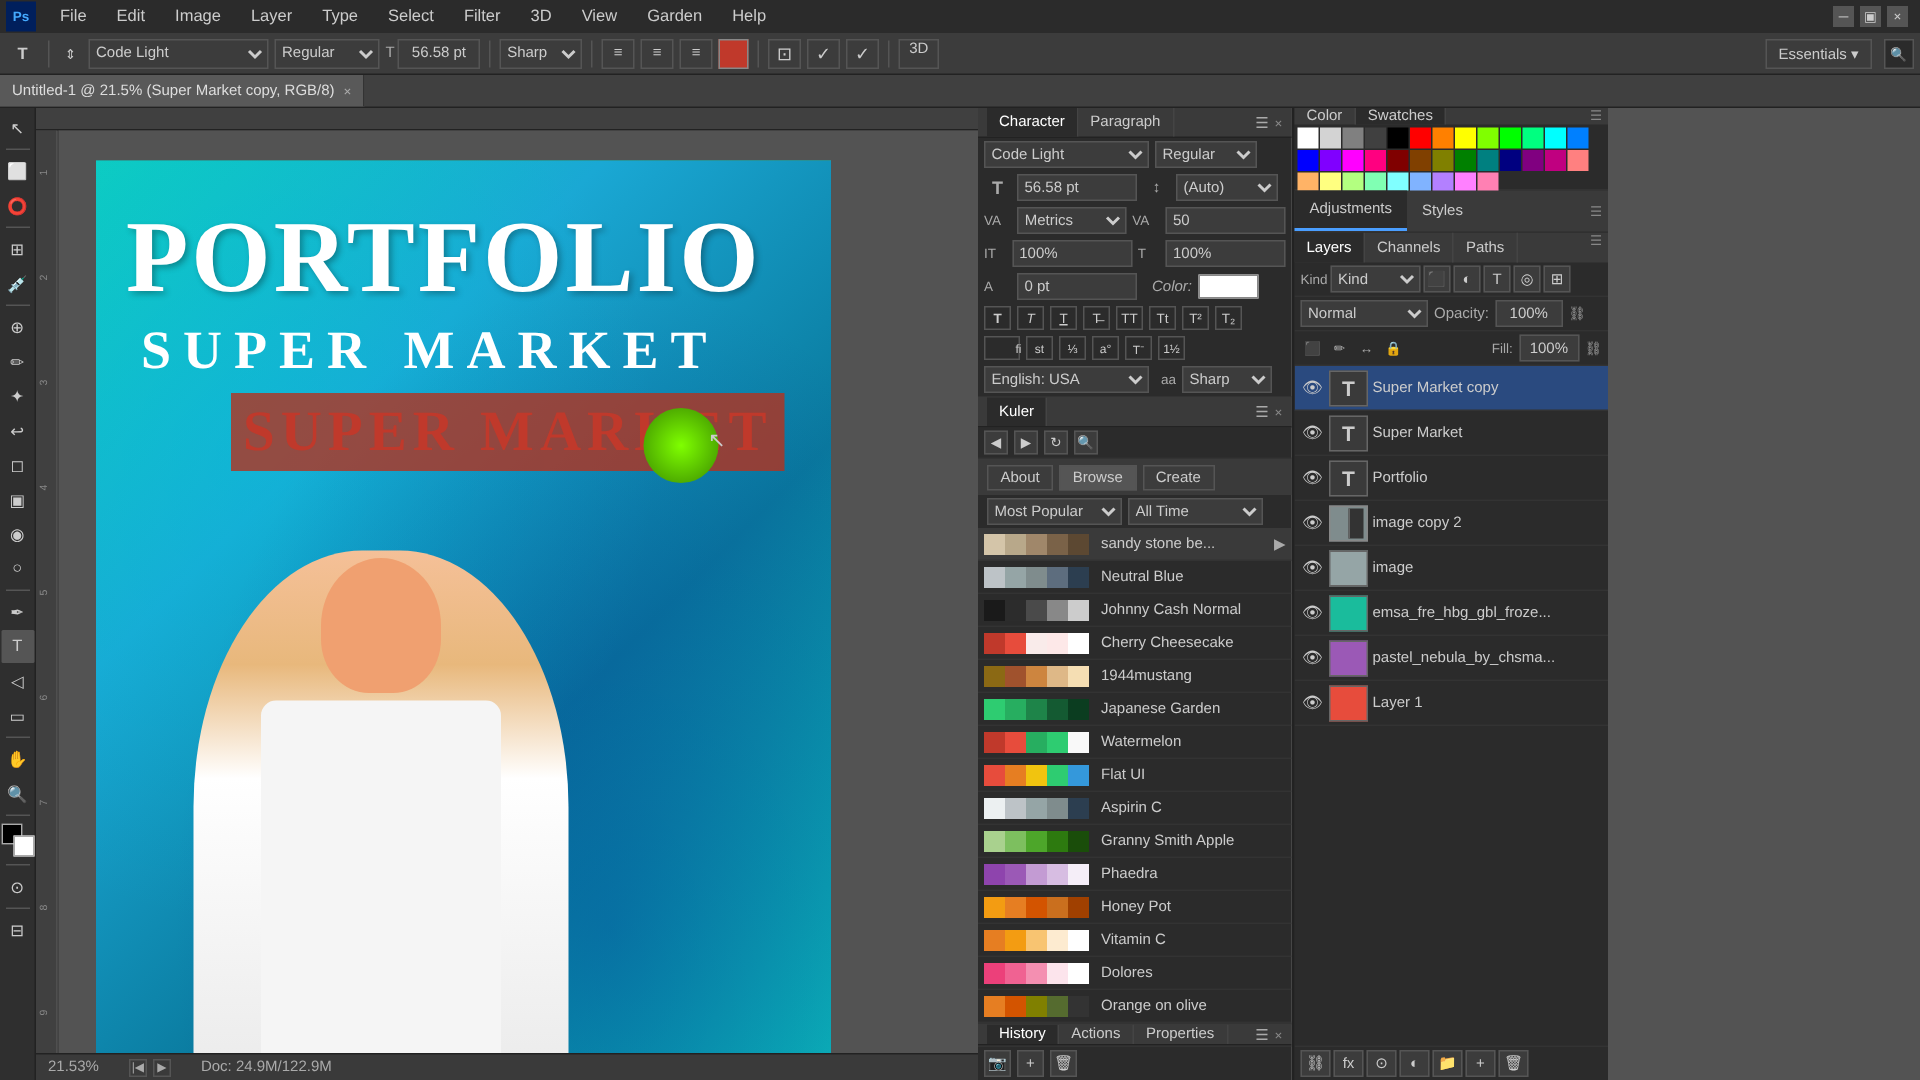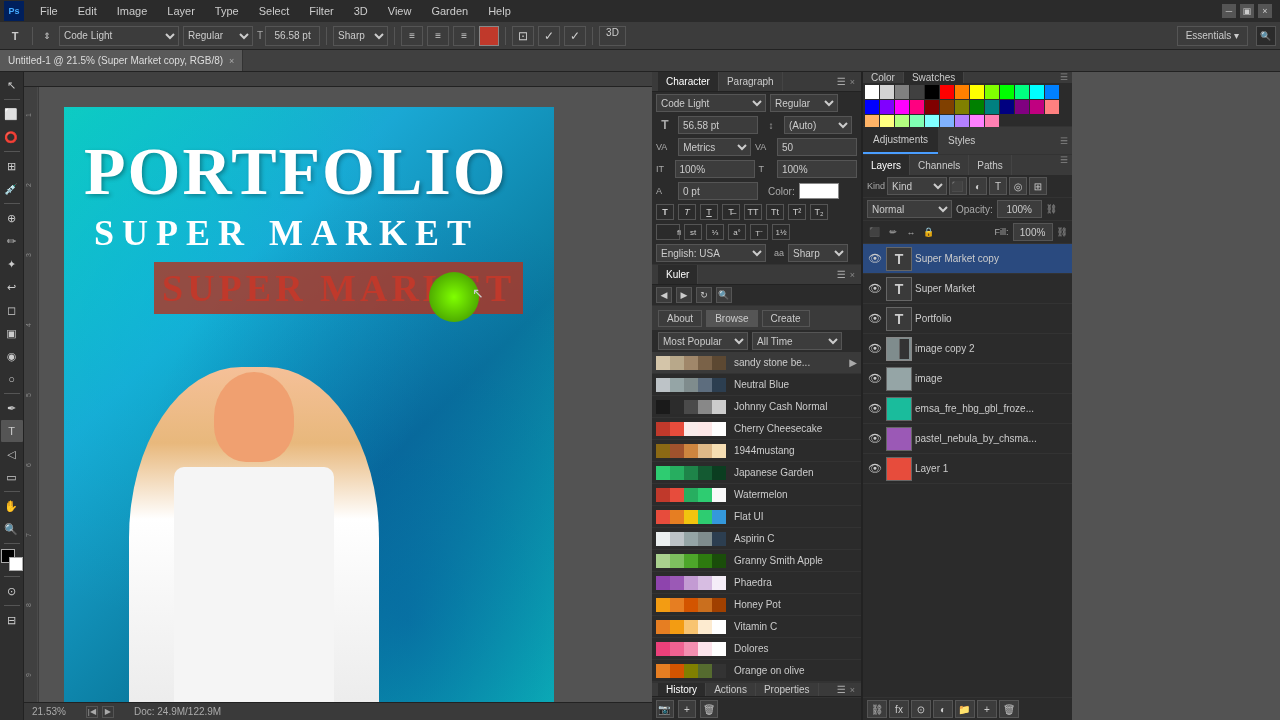--- a/index.html
+++ b/index.html
@@ -341,21 +341,21 @@
         <div class="char-row">
           <div style="font-size:9px;color:#aaa;width:18px;">IT</div>
           <input class="char-input" type="text" value="100%" style="">
           <div style="font-size:9px;color:#aaa;width:18px;">T</div>
           <input class="char-input" type="text" value="100%" style="">
         </div>
 
         <div class="char-row">
           <div style="font-size:9px;color:#aaa;width:18px;">A</div>
           <input class="char-input" type="text" value="0 pt" style="">
-          <div style="font-size:10px;color:#aaa;margin-left:6px;">Color:</div>
+          <div style="font-size:10px;color:#aaa;margin-left:6px;font-style:italic;">Color:</div>
           <div class="color-box"></div>
         </div>
 
         <div class="char-row">
           <div style="width:18px;height:16px;border:1px solid #555;display:flex;align-items:center;justify-content:center;font-size:9px;color:#ccc;cursor:pointer;font-weight:bold;">T</div>
           <div style="width:18px;height:16px;border:1px solid #555;display:flex;align-items:center;justify-content:center;font-size:9px;color:#ccc;cursor:pointer;font-style:italic;">T</div>
           <div style="width:18px;height:16px;border:1px solid #555;display:flex;align-items:center;justify-content:center;font-size:9px;color:#ccc;cursor:pointer;text-decoration:underline;">T</div>
           <div style="width:18px;height:16px;border:1px solid #555;display:flex;align-items:center;justify-content:center;font-size:9px;color:#ccc;cursor:pointer;">T̶</div>
           <div style="width:18px;height:16px;border:1px solid #555;display:flex;align-items:center;justify-content:center;font-size:9px;color:#ccc;cursor:pointer;">TT</div>
           <div style="width:18px;height:16px;border:1px solid #555;display:flex;align-items:center;justify-content:center;font-size:9px;color:#ccc;cursor:pointer;">Tt</div>

